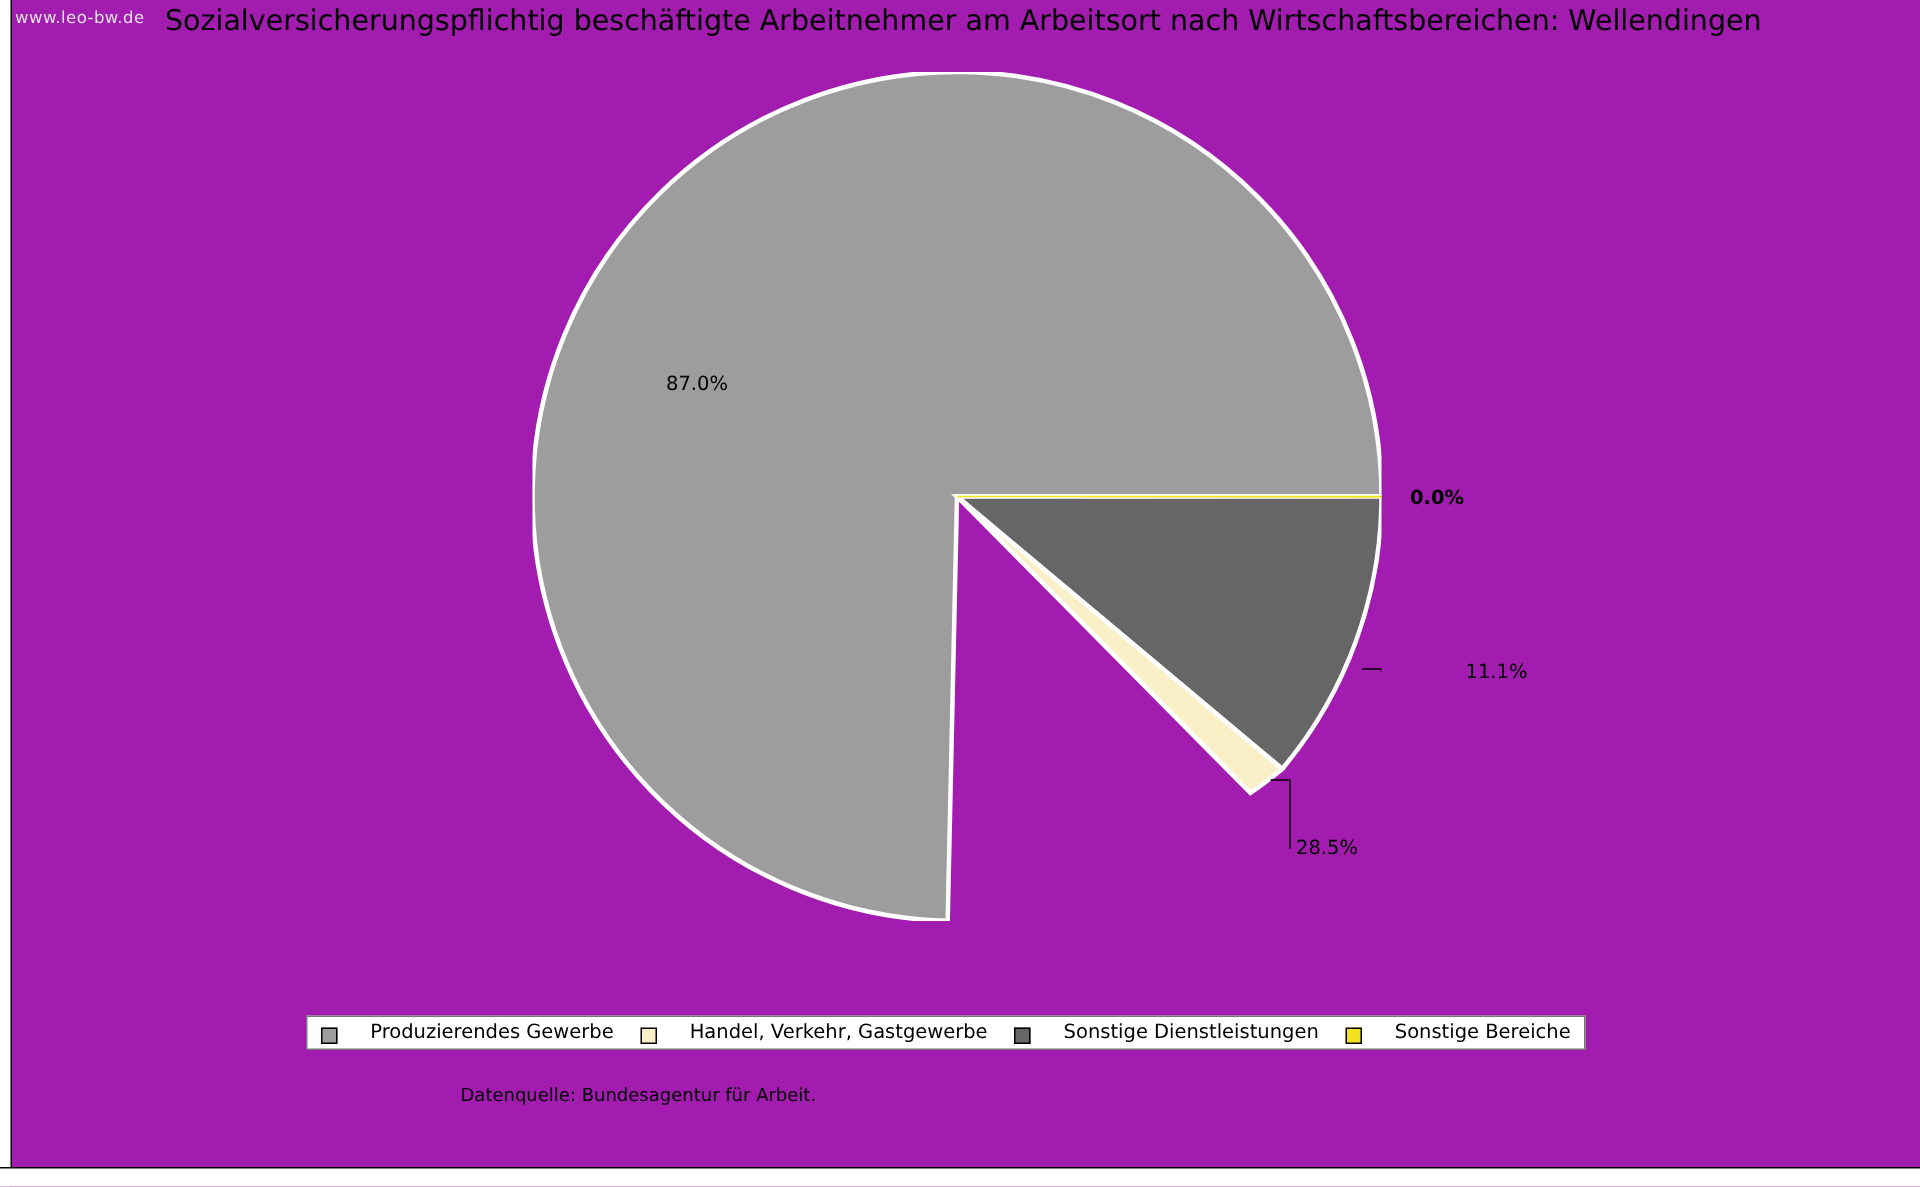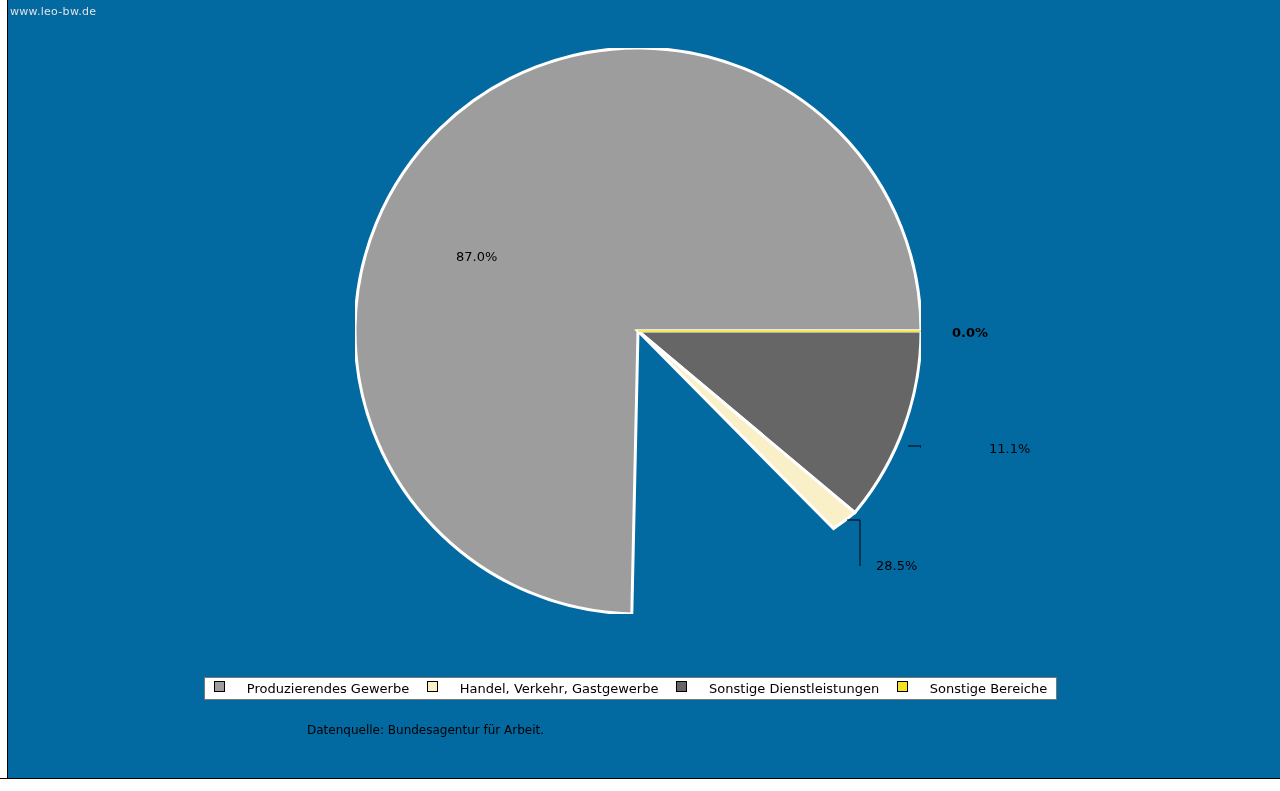--- a/index.html
+++ b/index.html
@@ -7,21 +7,21 @@
     padding: 0;
     background: #ffffff;
   }
   body {
     font-family: "DejaVu Sans", sans-serif;
   }
   #page {
     position: relative;
     width: 1280px;
     height: 791px;
-    background: #0369a1;
+    background: #a21caf;
     overflow: hidden;
   }
   
   .frame-left {
     position: absolute;
     left: 0px;
     top: 0px;
     width: 8px;
     height: 791px;
     background: #ffffff;
@@ -64,21 +64,20 @@
     height: 566px;
   }
   .pie-wrap svg {
     display: block;
   }
   .slice-label {
     position: absolute;
     font-size: 13px;
     color: #000000;
     white-space: nowrap;
-    margin-left: 12px;
   }
   .lbl-a { left: 444px; top: 249px; }
   .lbl-b { left: 940px; top: 325px; font-weight: bold; }
   .lbl-c { left: 977px; top: 441px; }
   .lbl-d { left: 864px; top: 558px; }
 
   .legend {
     position: absolute;
     left: 204px;
     top: 677px;
@@ -86,21 +85,21 @@
     height: 23px;
     border: 1px solid #777777;
     background: #ffffff;
     box-sizing: border-box;
     display: flex;
     align-items: center;
     justify-content: space-around;
   }
   .legend-item {
     display: flex;
-    align-items: flex-start;
+    align-items: flex-end;
     gap: 22px;
     padding: 0 6px;
     white-space: nowrap;
   }
   .legend-swatch {
     width: 11px;
     height: 11px;
     border: 1px solid #000000;
     box-sizing: border-box;
     display: inline-block;
@@ -124,20 +123,21 @@
 </head>
 <body>
 
 <div id="page">
 
   <div class="frame-left"></div>
   <div class="frame-bottom"></div>
 
   <div class="watermark">www.leo-bw.de</div>
 
+  <div class="chart-title">Sozialversicherungspflichtig beschäftigte Arbeitnehmer am Arbeitsort nach Wirtschaftsbereichen: Wellendingen</div>
 
   <div class="pie-wrap">
     <svg width="566" height="566" viewBox="0 0 566 566">
 
       <path d="M 283 283 L 566 283 A 283 283 0 1 0 276.8 565.9 Z" fill="#9d9d9d" stroke="#ffffff" stroke-width="3"></path>
 
       <path d="M 283 283 L 566 283 A 283 283 0 0 1 499.8 464.6 Z" fill="#666666" stroke="#ffffff" stroke-width="3"></path>
 
       <path d="M 283 283 L 499.8 464.6 A 283 283 0 0 1 478.6 480.6 Z" fill="#faf0c8" stroke="#ffffff" stroke-width="3"></path>
 

